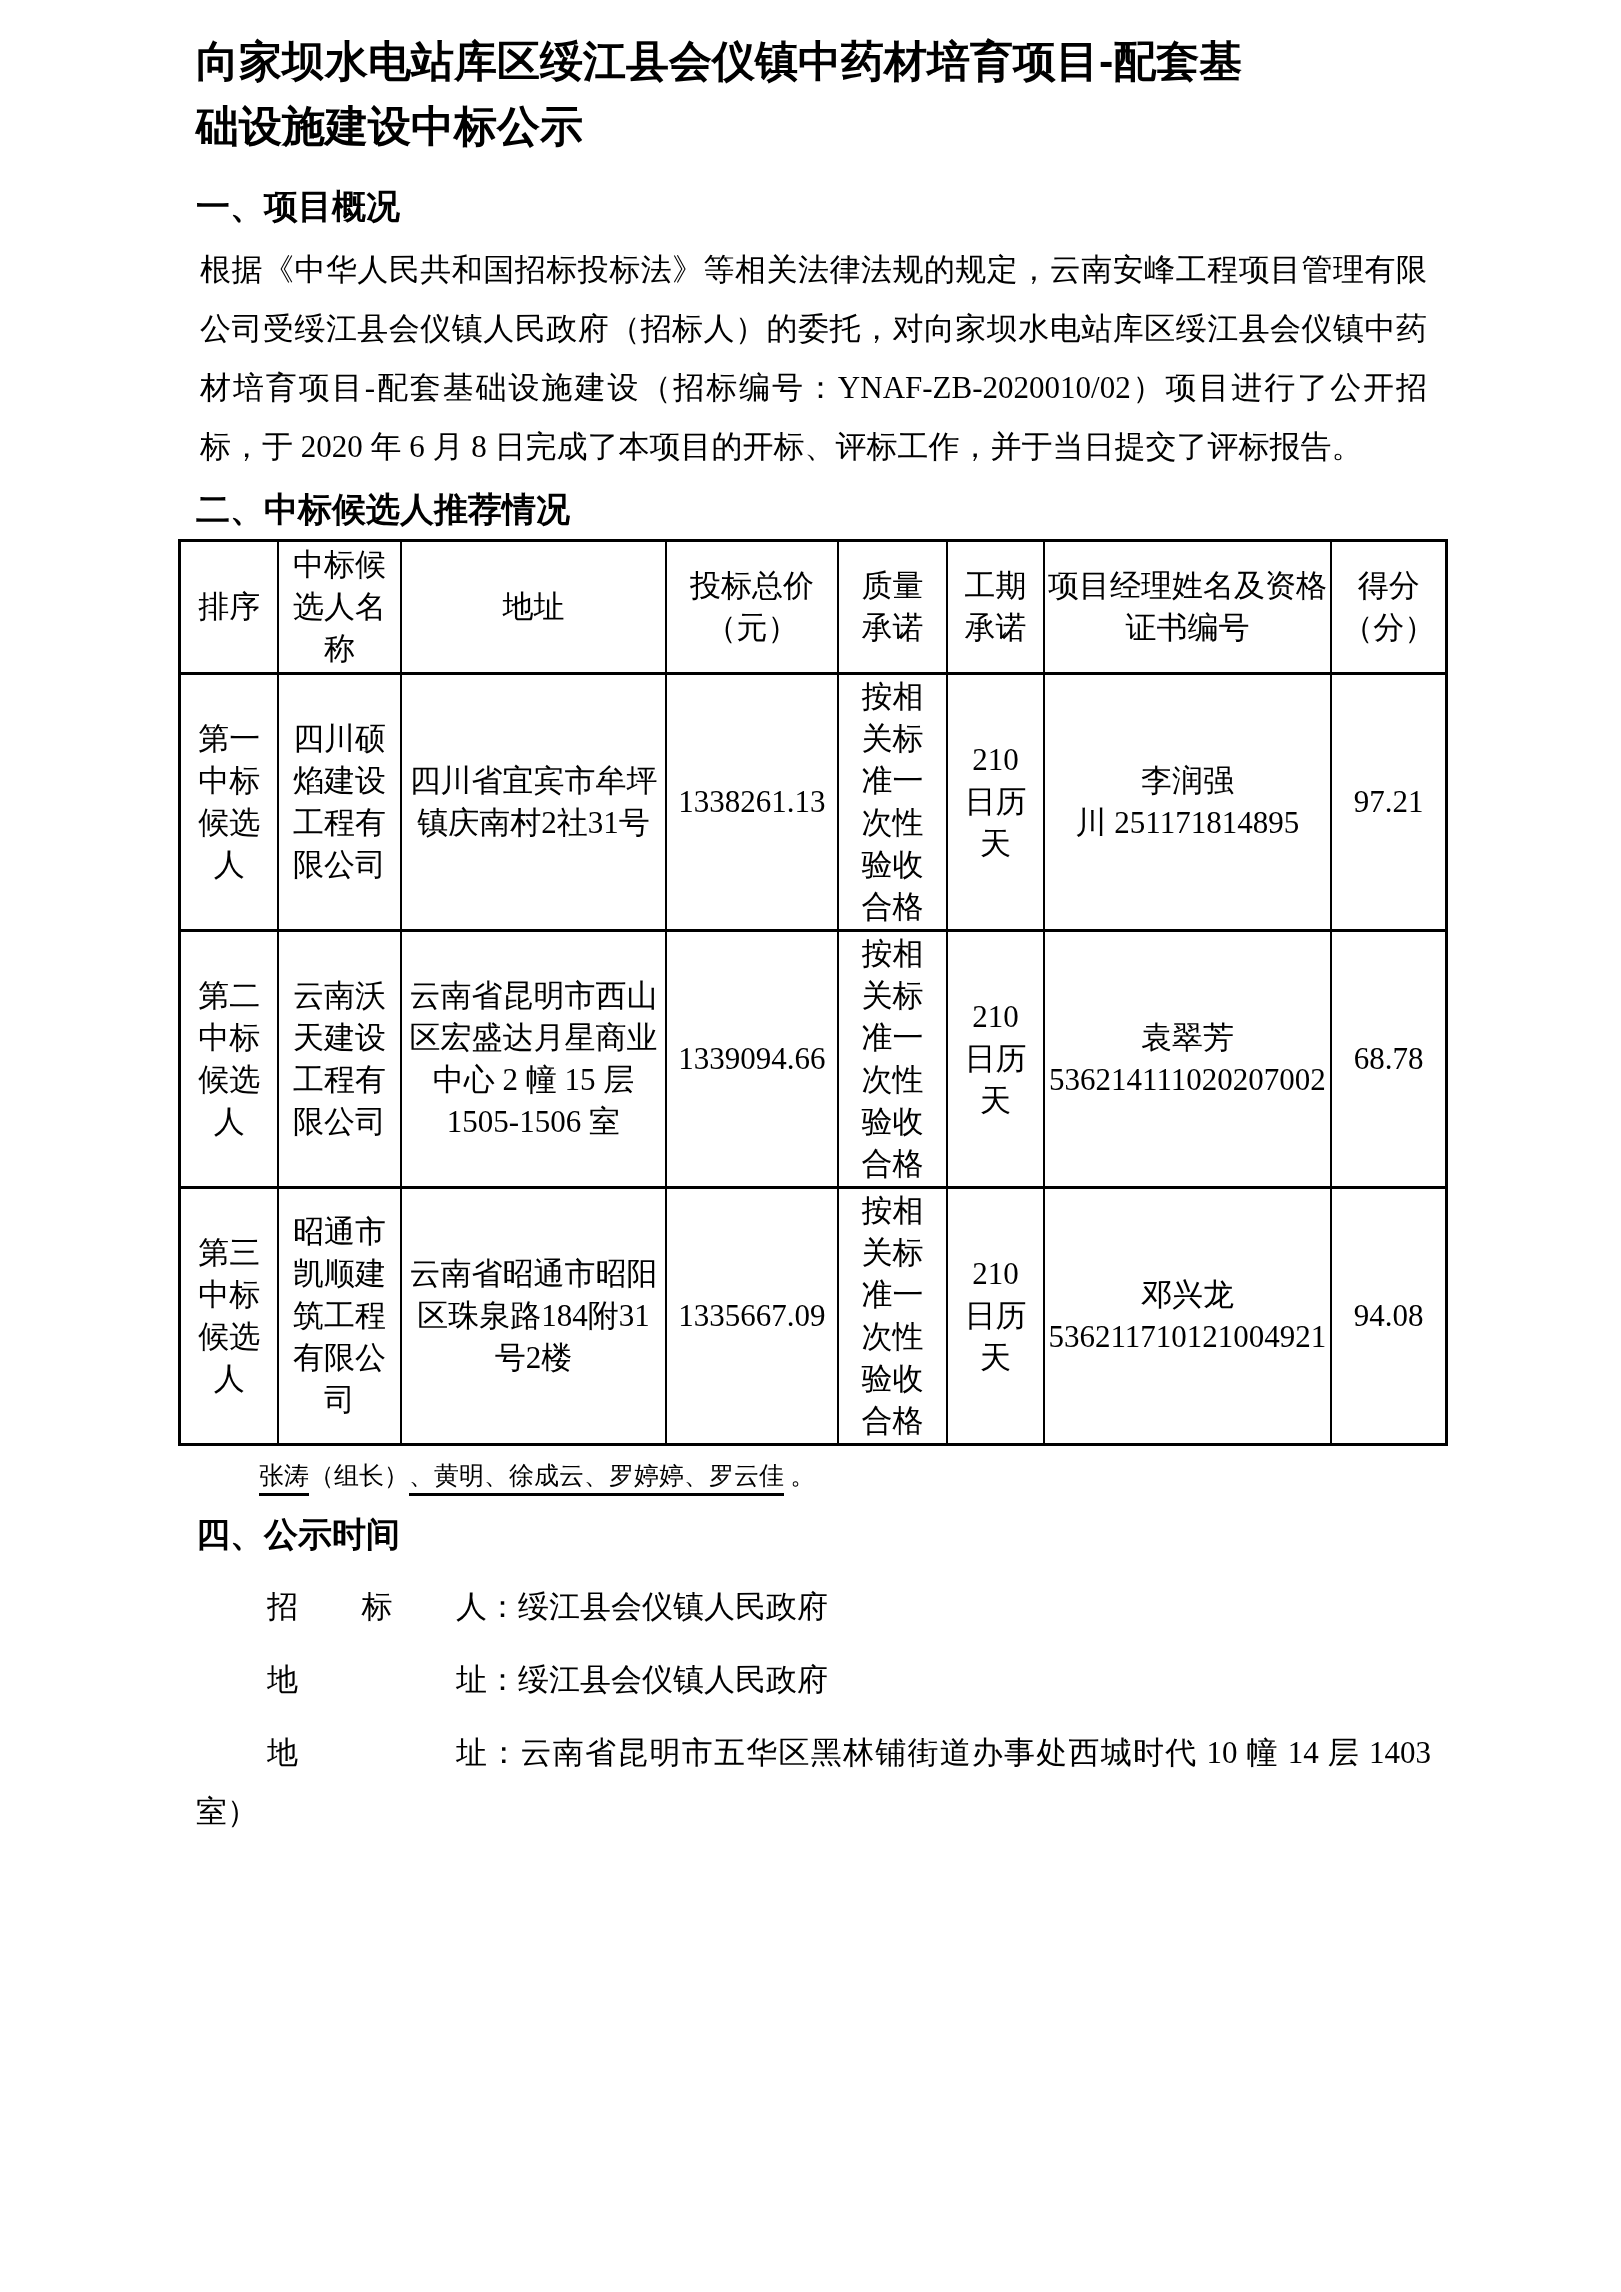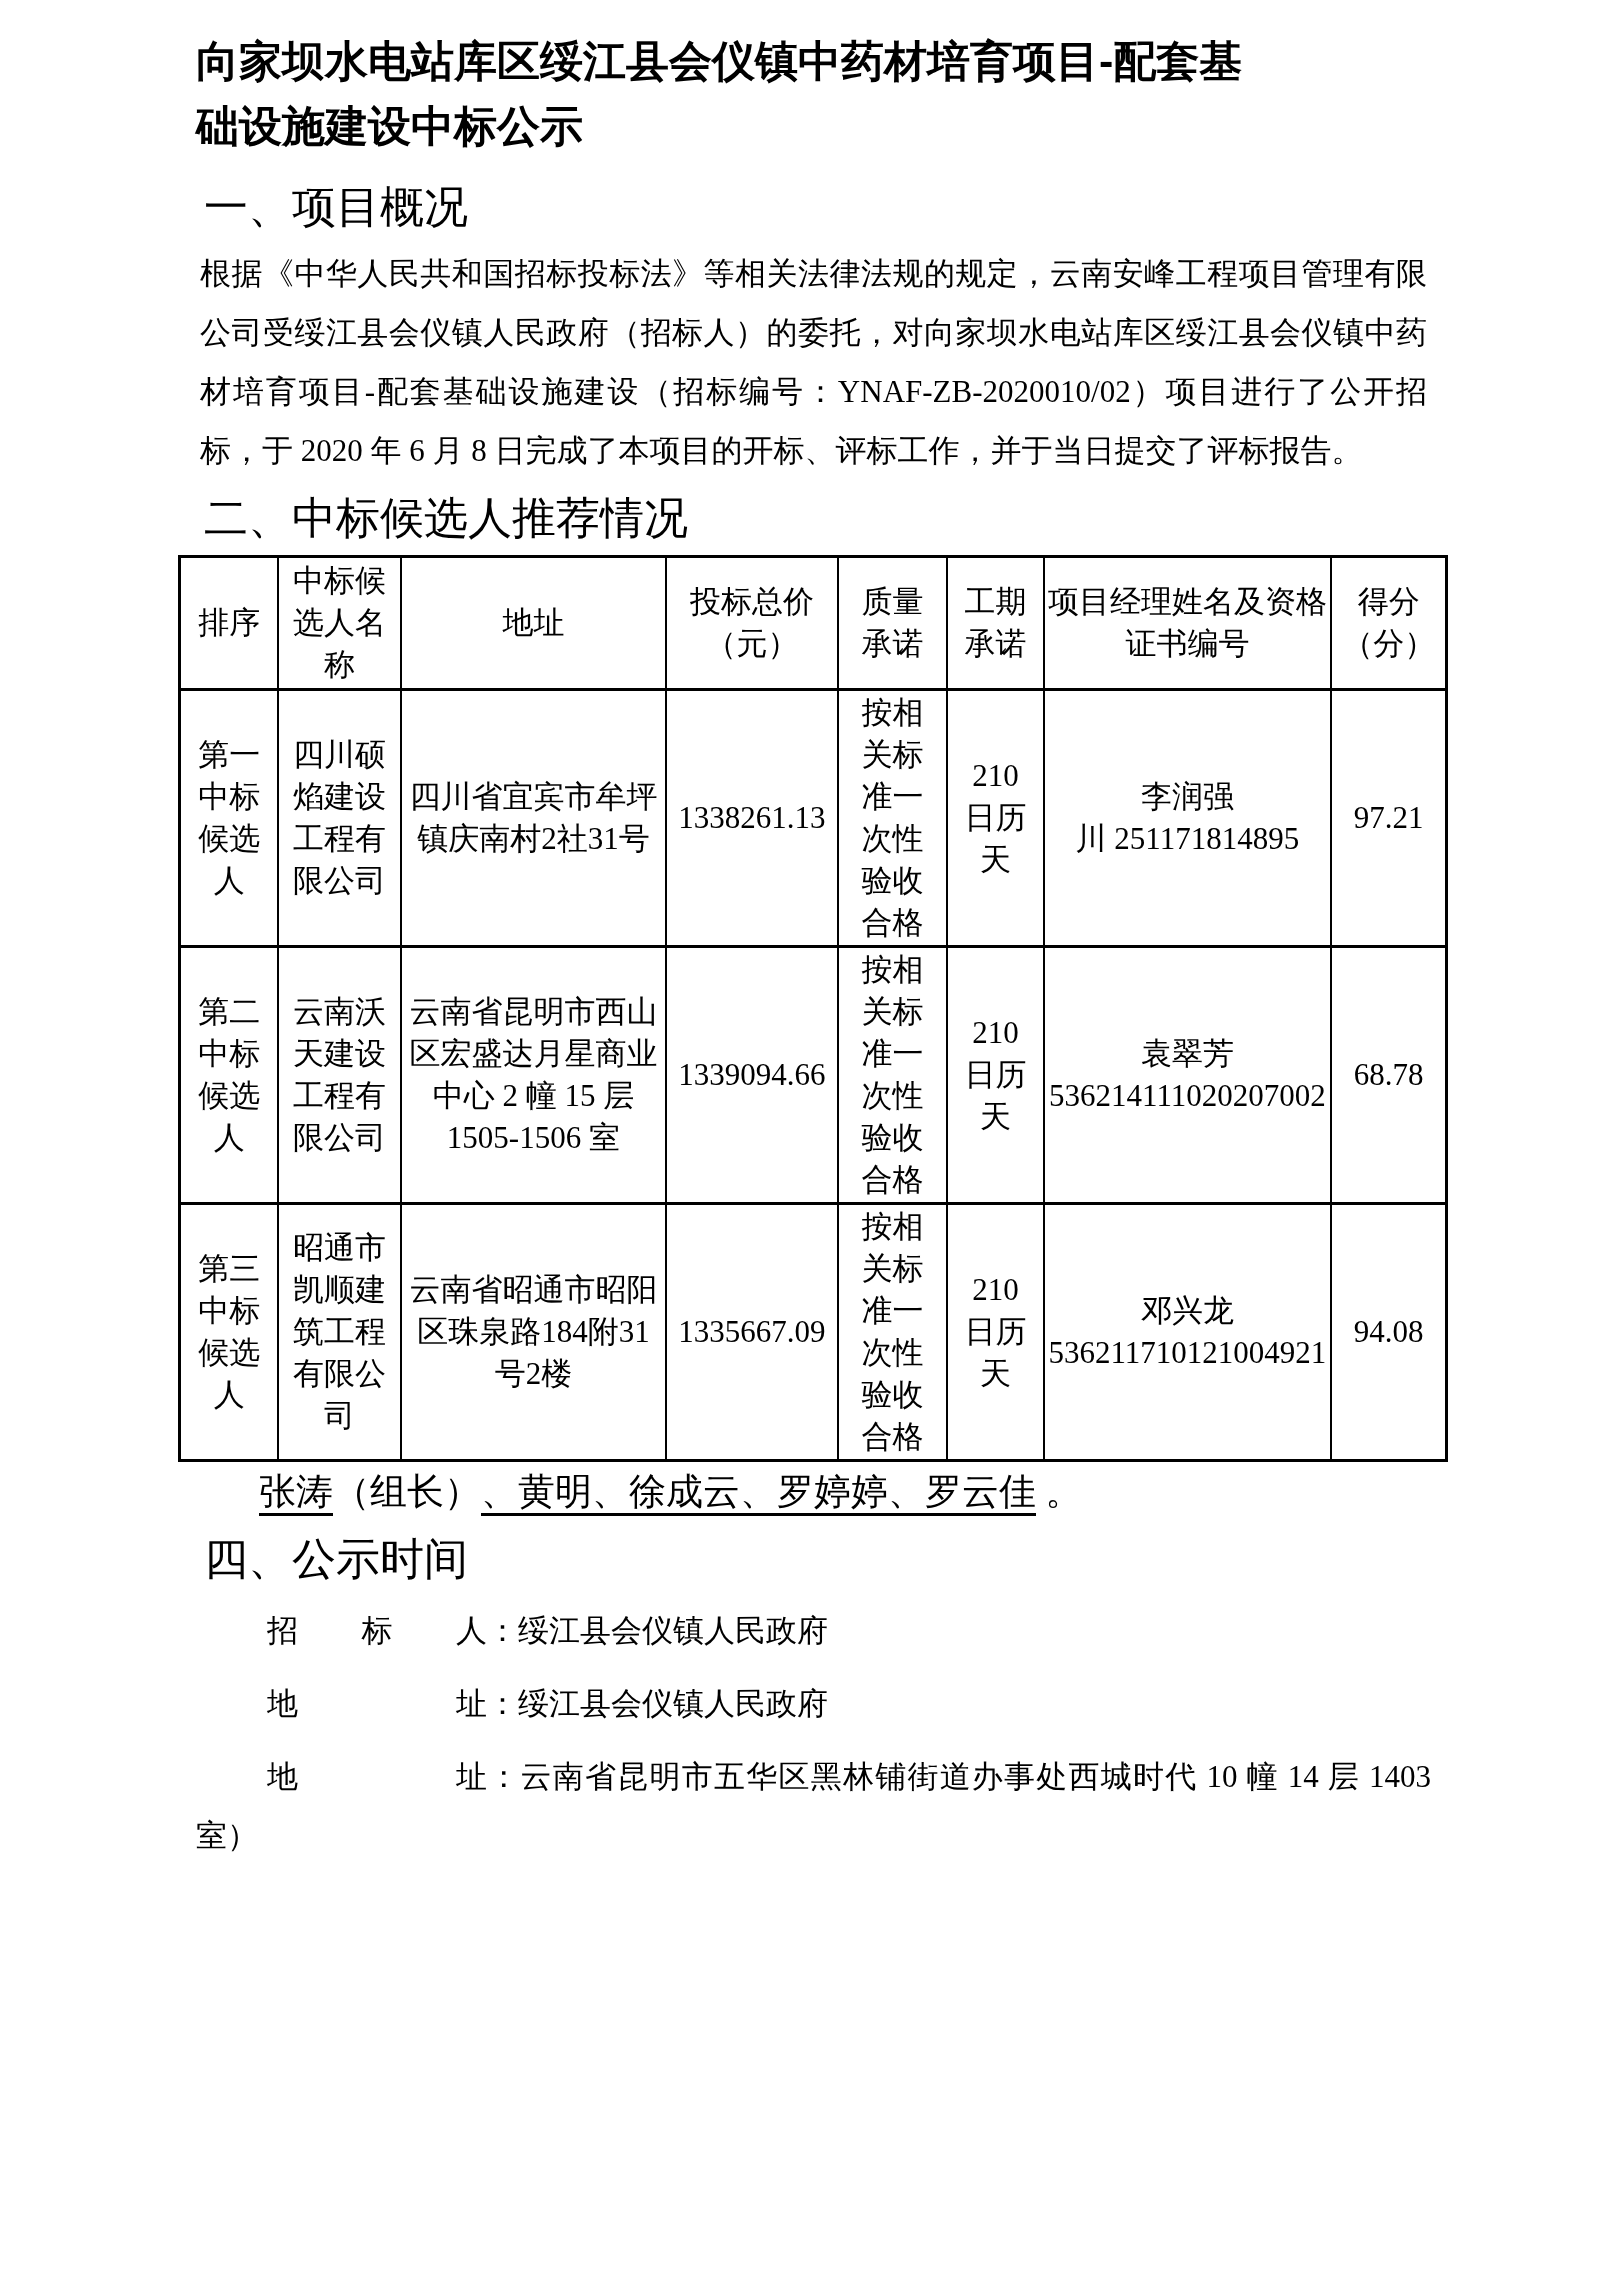--- a/index.html
+++ b/index.html
@@ -16,21 +16,21 @@
   }
   
   .doc-title{
     font-family:"Liberation Sans","DejaVu Sans",sans-serif;
     font-weight:bold;font-size:43px;line-height:65px;
     margin:0 0 17.6px 0;
   }
   
   .sec-heading{
     font-family:"Liberation Sans","DejaVu Sans",sans-serif;
-    font-weight:normal;font-size:44px;line-height:59px;margin:8px;
+    font-weight:bold;font-size:34px;line-height:59px;margin:0;
   }
   
   .para{
     font-size:31px;line-height:59px;margin:4px;
     text-align:justify;
   }
   
   table.bid-table{
     border-collapse:collapse;table-layout:fixed;
     width:1265px;margin-left:-17.6px;
@@ -42,21 +42,21 @@
     font-weight:normal;
     font-size:31px;line-height:42px;
     text-align:center;vertical-align:middle;
     padding:0;white-space:pre-line;
     overflow:hidden;
   }
   tr.hdr-row{height:133px;}
   tr.data-row{height:257px;}
   
   .committee{
-    font-size:37px;line-height:59px;margin:0;text-indent:63px;
+    font-size:25px;line-height:59px;margin:0;text-indent:63px;
   }
   .committee .u{
     text-decoration:underline;
     text-underline-offset:8.8px;
     text-decoration-thickness:2.9px;
   }
   
   .contact-row{
     font-size:31px;line-height:59px;margin-top:13.7px;
     text-indent:71px;text-align:justify;

